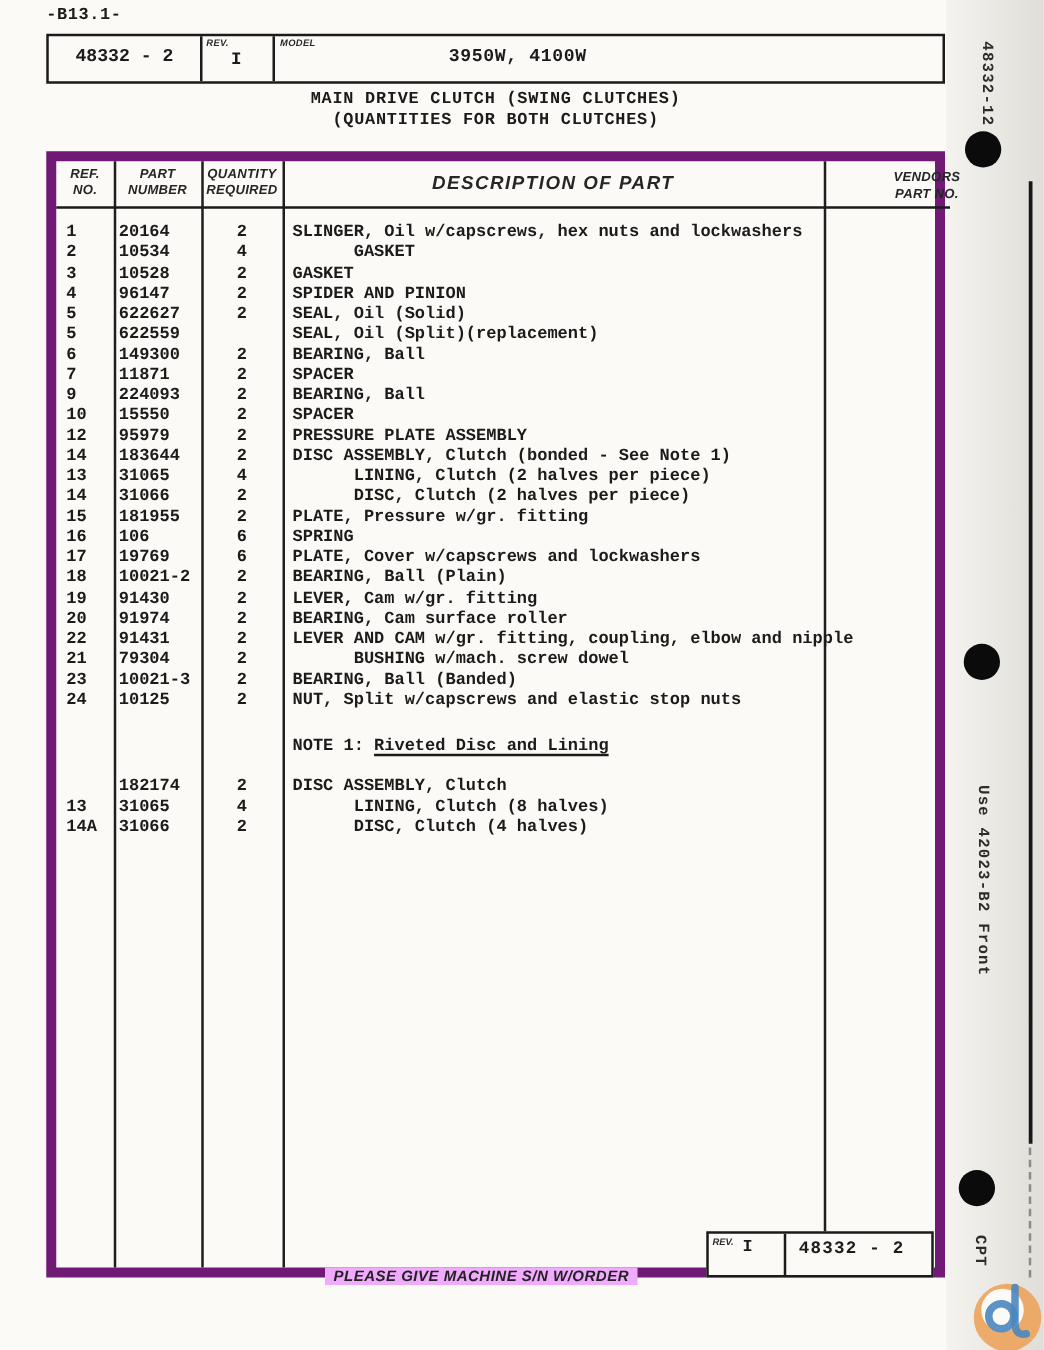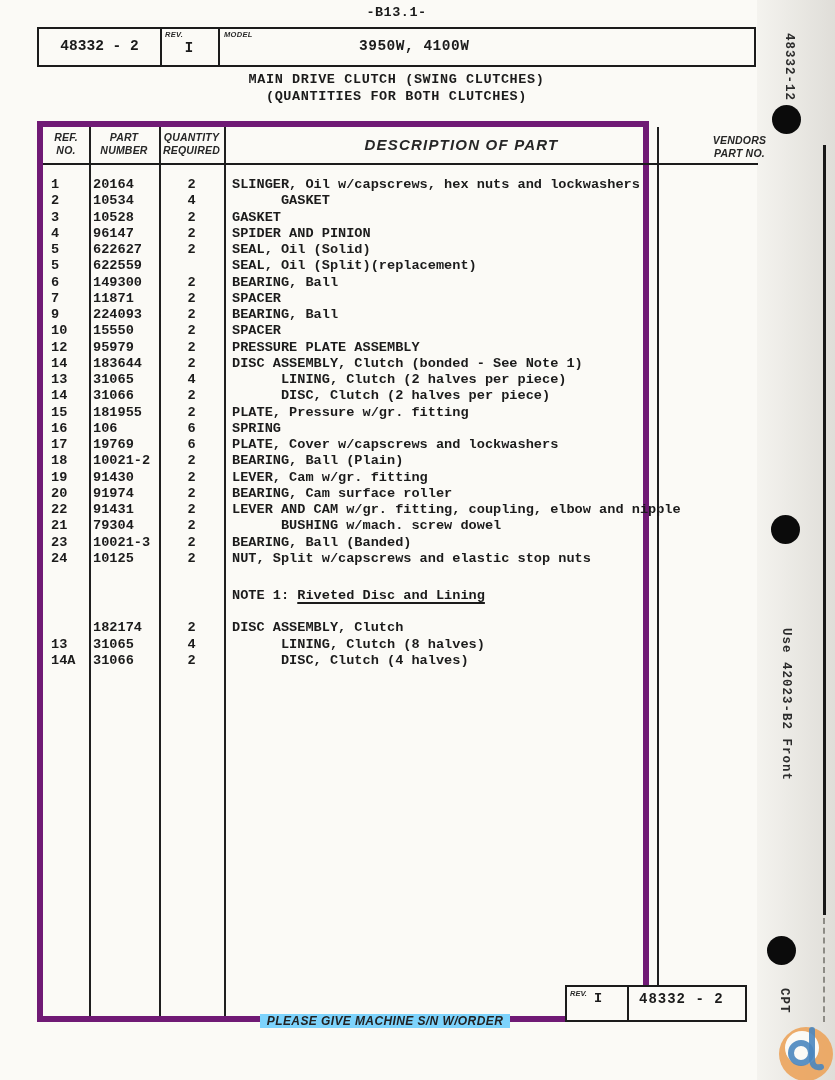--- a/index.html
+++ b/index.html
@@ -10,37 +10,37 @@
   }
   
   .right-strip{position:absolute;top:0;left:757px;width:78px;height:1080px;
     background:linear-gradient(to right,rgba(196,193,186,0.12),rgba(178,175,168,0.38));}
   .punch-dot{position:absolute;background:#0b0b0b;border-radius:50%;}
   .v-line{position:absolute;left:823px;top:145px;width:3px;height:770px;background:#181818;}
   .v-line-dash{position:absolute;left:823px;top:918px;width:0;height:104px;border-left:2px dashed #8d8b85;}
   .v-text{position:absolute;transform:rotate(90deg);transform-origin:0 0;
     font-size:12.5px;font-weight:700;letter-spacing:1px;color:#2c2c2c;white-space:nowrap;}
   
-  .pageref{position:absolute;left:37px;top:5px;width:719px;text-align:center;
+  .pageref{position:absolute;left:37px;top:5px;width:719px;text-align:left;
     font-size:13.5px;font-weight:700;letter-spacing:0.5px;}
   .headerbox{position:absolute;left:37px;top:27px;width:719px;height:40px;
     border:2px solid #1b1b1b;box-sizing:border-box;}
   .hb-div{position:absolute;top:0;bottom:0;width:2px;background:#1b1b1b;}
   .hb-label{position:absolute;font-family:"Liberation Sans",sans-serif;font-style:italic;
     font-weight:700;font-size:7.5px;color:#2a2a2a;letter-spacing:0.3px;}
   .hb-docnum{position:absolute;left:0;top:9px;width:121px;text-align:center;
     font-size:14.5px;font-weight:700;}
   .hb-rev-val{position:absolute;left:121px;top:11px;width:58px;text-align:center;
     font-size:14px;font-weight:700;}
   .hb-model-val{position:absolute;left:320px;top:9px;font-size:14.5px;font-weight:700;letter-spacing:0.5px;}
   .title{position:absolute;left:37px;width:719px;text-align:center;
     font-size:13.5px;font-weight:700;letter-spacing:0.6px;}
   
-  .ptable{position:absolute;left:37px;top:121px;width:612px;height:901px;
-    border:6px solid #701a75;box-sizing:border-box;}
+  .ptable{position:absolute;left:37px;top:121px;width:719px;height:901px;
+    border:8px solid #701a75;box-sizing:border-box;}
   .col-div{position:absolute;top:0;bottom:0;width:2px;background:#1f1f1f;}
   .thead{position:absolute;left:0;top:0;width:715px;height:36px;border-bottom:2px solid #1b1b1b;}
   .th{position:absolute;top:4px;text-align:center;
     font-family:"Liberation Sans",sans-serif;font-style:italic;font-weight:700;
     font-size:10.5px;line-height:12.5px;color:#262626;letter-spacing:0.2px;}
   .th-desc{position:absolute;top:9px;text-align:center;
     font-family:"Liberation Sans",sans-serif;font-style:italic;font-weight:700;
     font-size:15px;color:#262626;letter-spacing:1.2px;}
   .tbody{position:absolute;left:0;top:38px;width:715px;padding-top:12px;}
   .trow{display:flex;height:16.26px;line-height:16.26px;font-size:13.6px;font-weight:700;}
@@ -53,21 +53,21 @@
   .u{text-decoration:underline;text-underline-offset:3px;text-decoration-thickness:1.5px;}
   
   .footbox{position:absolute;left:565px;top:985px;width:182px;height:37px;
     border:2px solid #1b1b1b;box-sizing:border-box;background:#fbfaf6;z-index:5;}
   .footbox .divider{position:absolute;left:60px;top:0;bottom:0;width:2px;background:#1b1b1b;}
   .fb-rev-label{position:absolute;left:3px;top:2px;font-family:"Liberation Sans",sans-serif;
     font-style:italic;font-weight:700;font-size:7.5px;color:#2a2a2a;}
   .fb-rev-val{position:absolute;left:27px;top:4px;font-size:13.5px;font-weight:700;}
   .fb-docnum{position:absolute;left:72px;top:4px;font-size:14px;font-weight:700;letter-spacing:1px;}
   .foot-instruction{position:absolute;left:220px;top:1012px;width:330px;text-align:center;z-index:6;}
-  .foot-instruction span{display:inline-block;background:#7dd3fc;padding:0 7px;
+  .foot-instruction span{display:inline-block;background:#f0abfc;padding:0 7px;
     font-family:"Liberation Sans",sans-serif;font-style:italic;font-weight:700;
     font-size:12px;letter-spacing:0.4px;color:#222;}
   
   .corner-logo{position:absolute;left:774px;top:1024px;z-index:7;}
 </style>
 </head>
 <body>
 
 <div class="page">
 
@@ -106,21 +106,21 @@
     <div class="thead">
       <div class="th" style="left:0;width:46px;">
         <span>REF.</span><br><span>NO.</span>
       </div>
       <div class="th" style="left:46px;width:70px;">
         <span>PART</span><br><span>NUMBER</span>
       </div>
       <div class="th" style="left:116px;width:65px;">
         <span>QUANTITY</span><br><span>REQUIRED</span>
       </div>
-      <div class="th-desc" style="left:181px;width:433px;padding-left:21px;">DESCRIPTION OF PART</div>
+      <div class="th-desc" style="left:181px;width:433px;">DESCRIPTION OF PART</div>
       <div class="th" style="left:614px;width:101px;top:7px;padding-left:32px;">
         <span>VENDORS</span><br><span>PART NO.</span>
       </div>
     </div>
 
     <div class="tbody">
       <div>
   <div class="trow">
     <span class="c-ref">1</span>
     <span class="c-part">20164</span>

